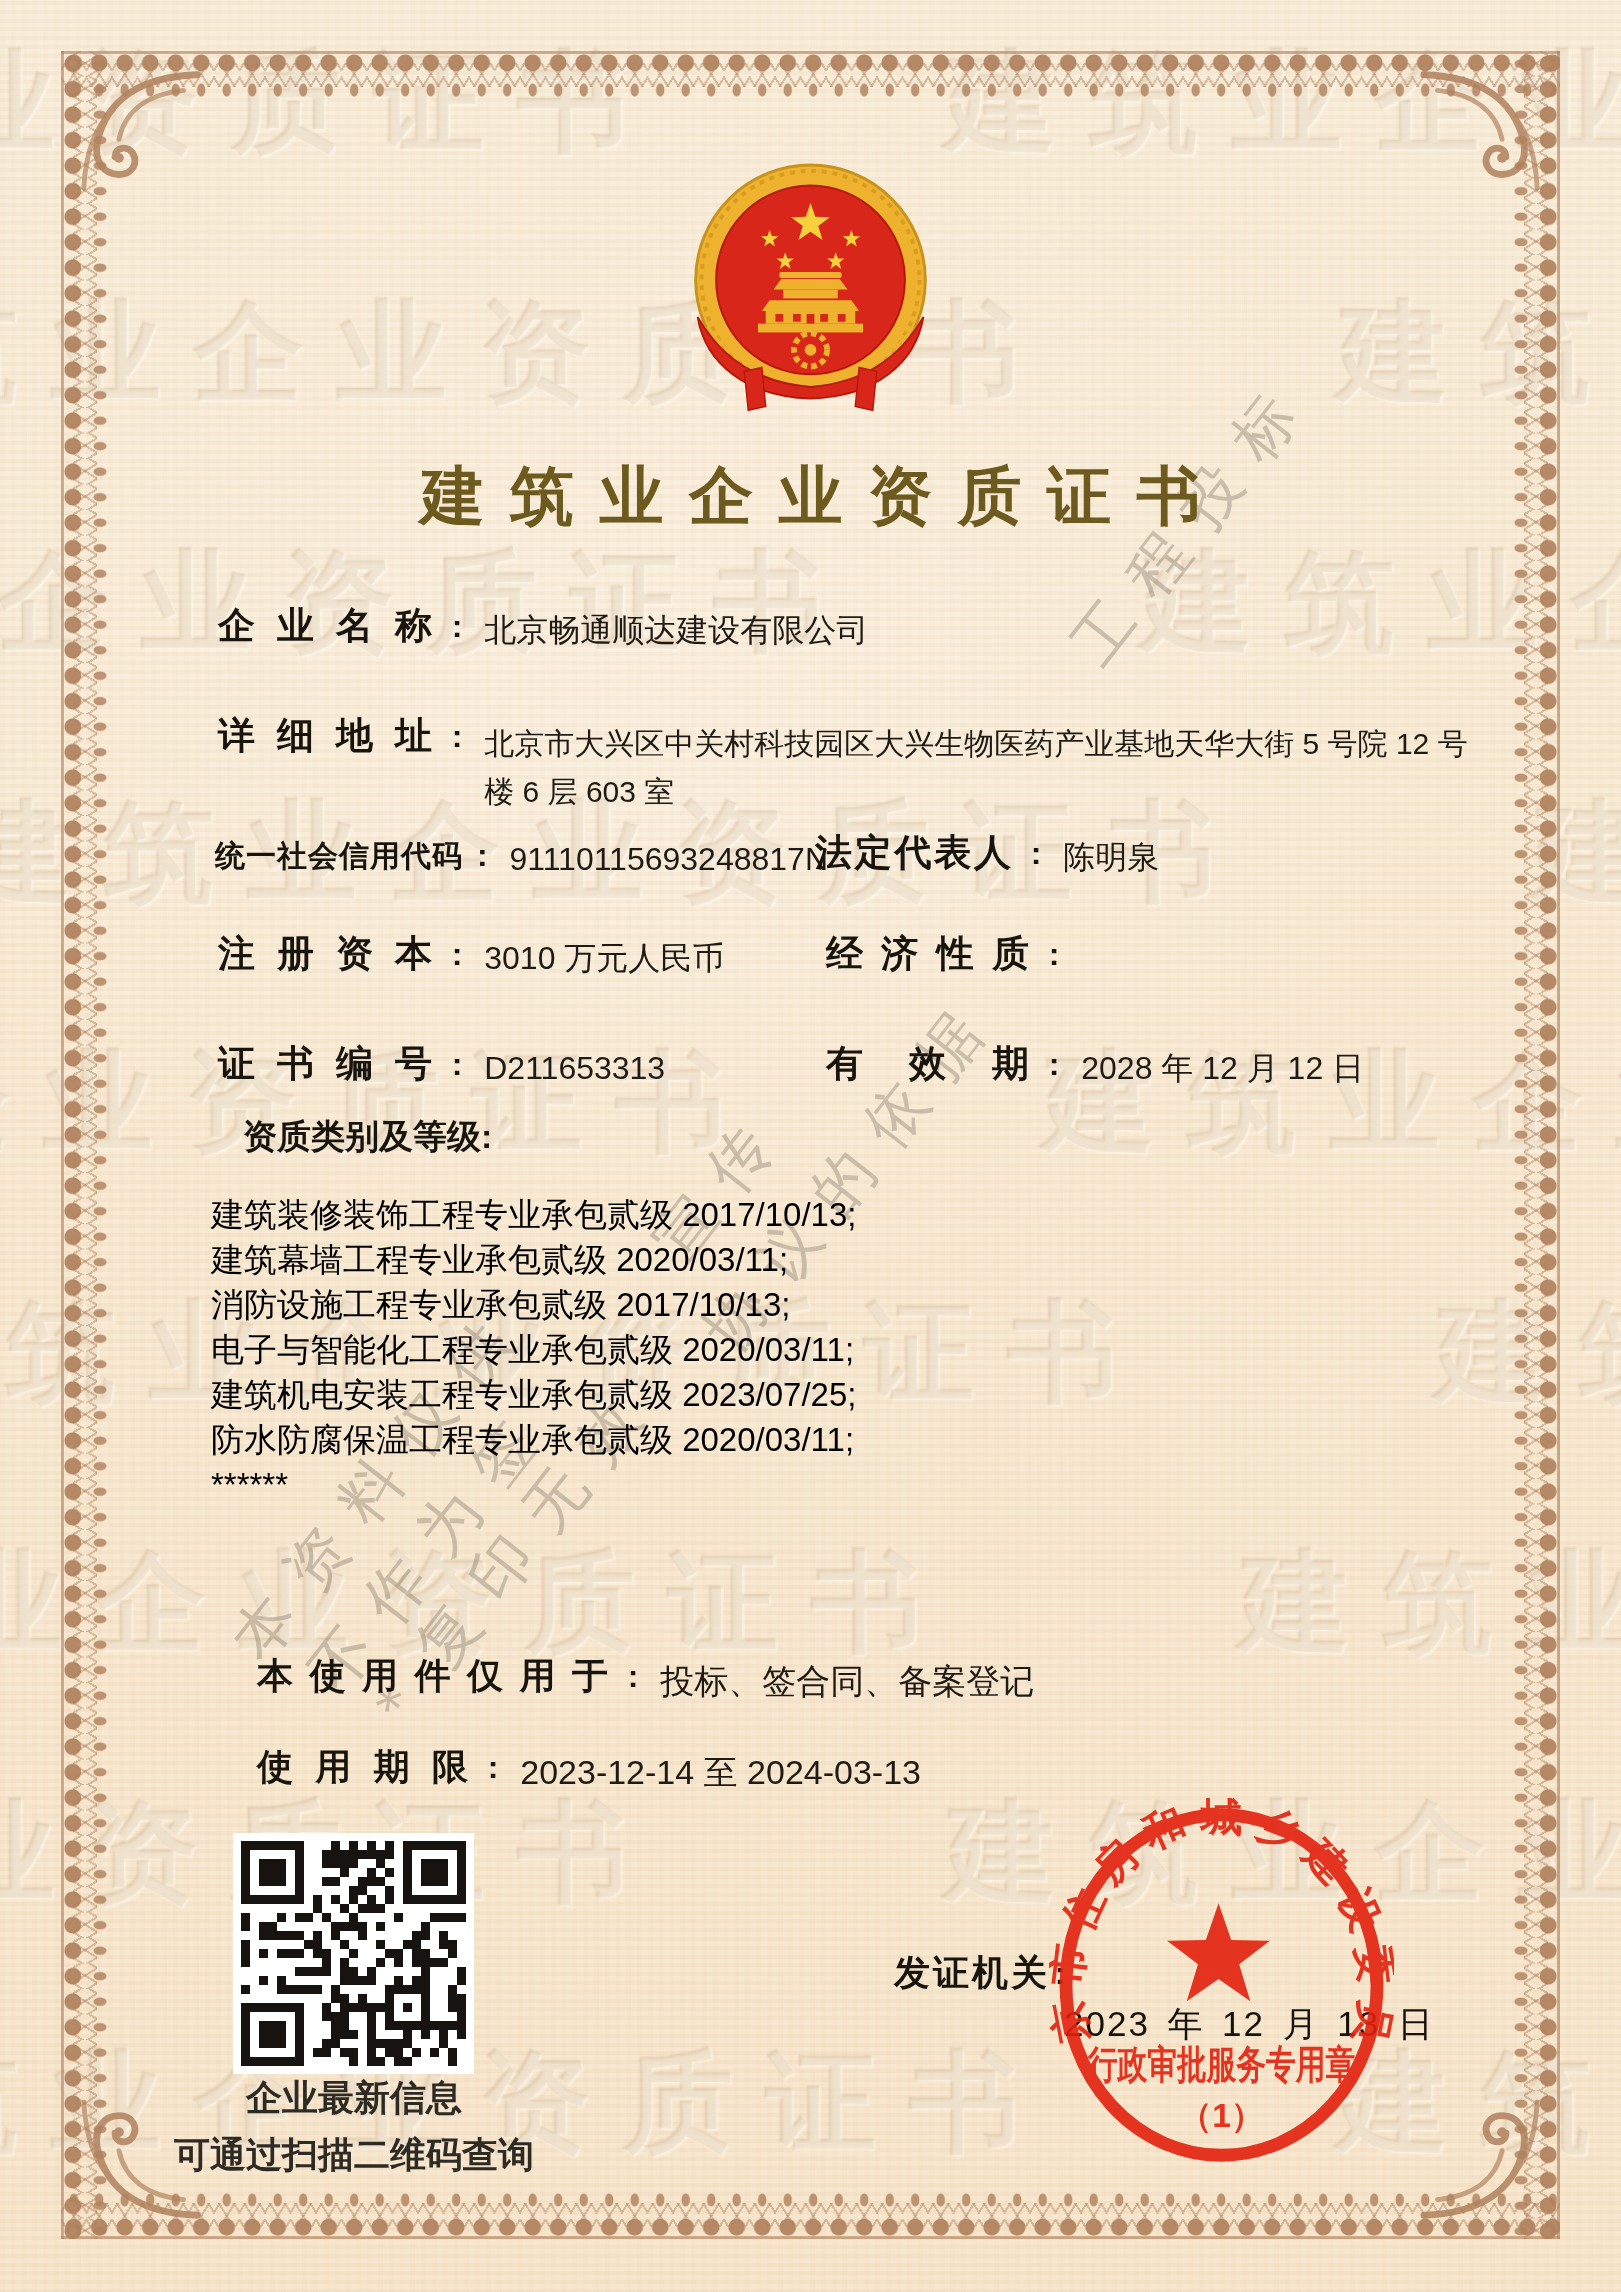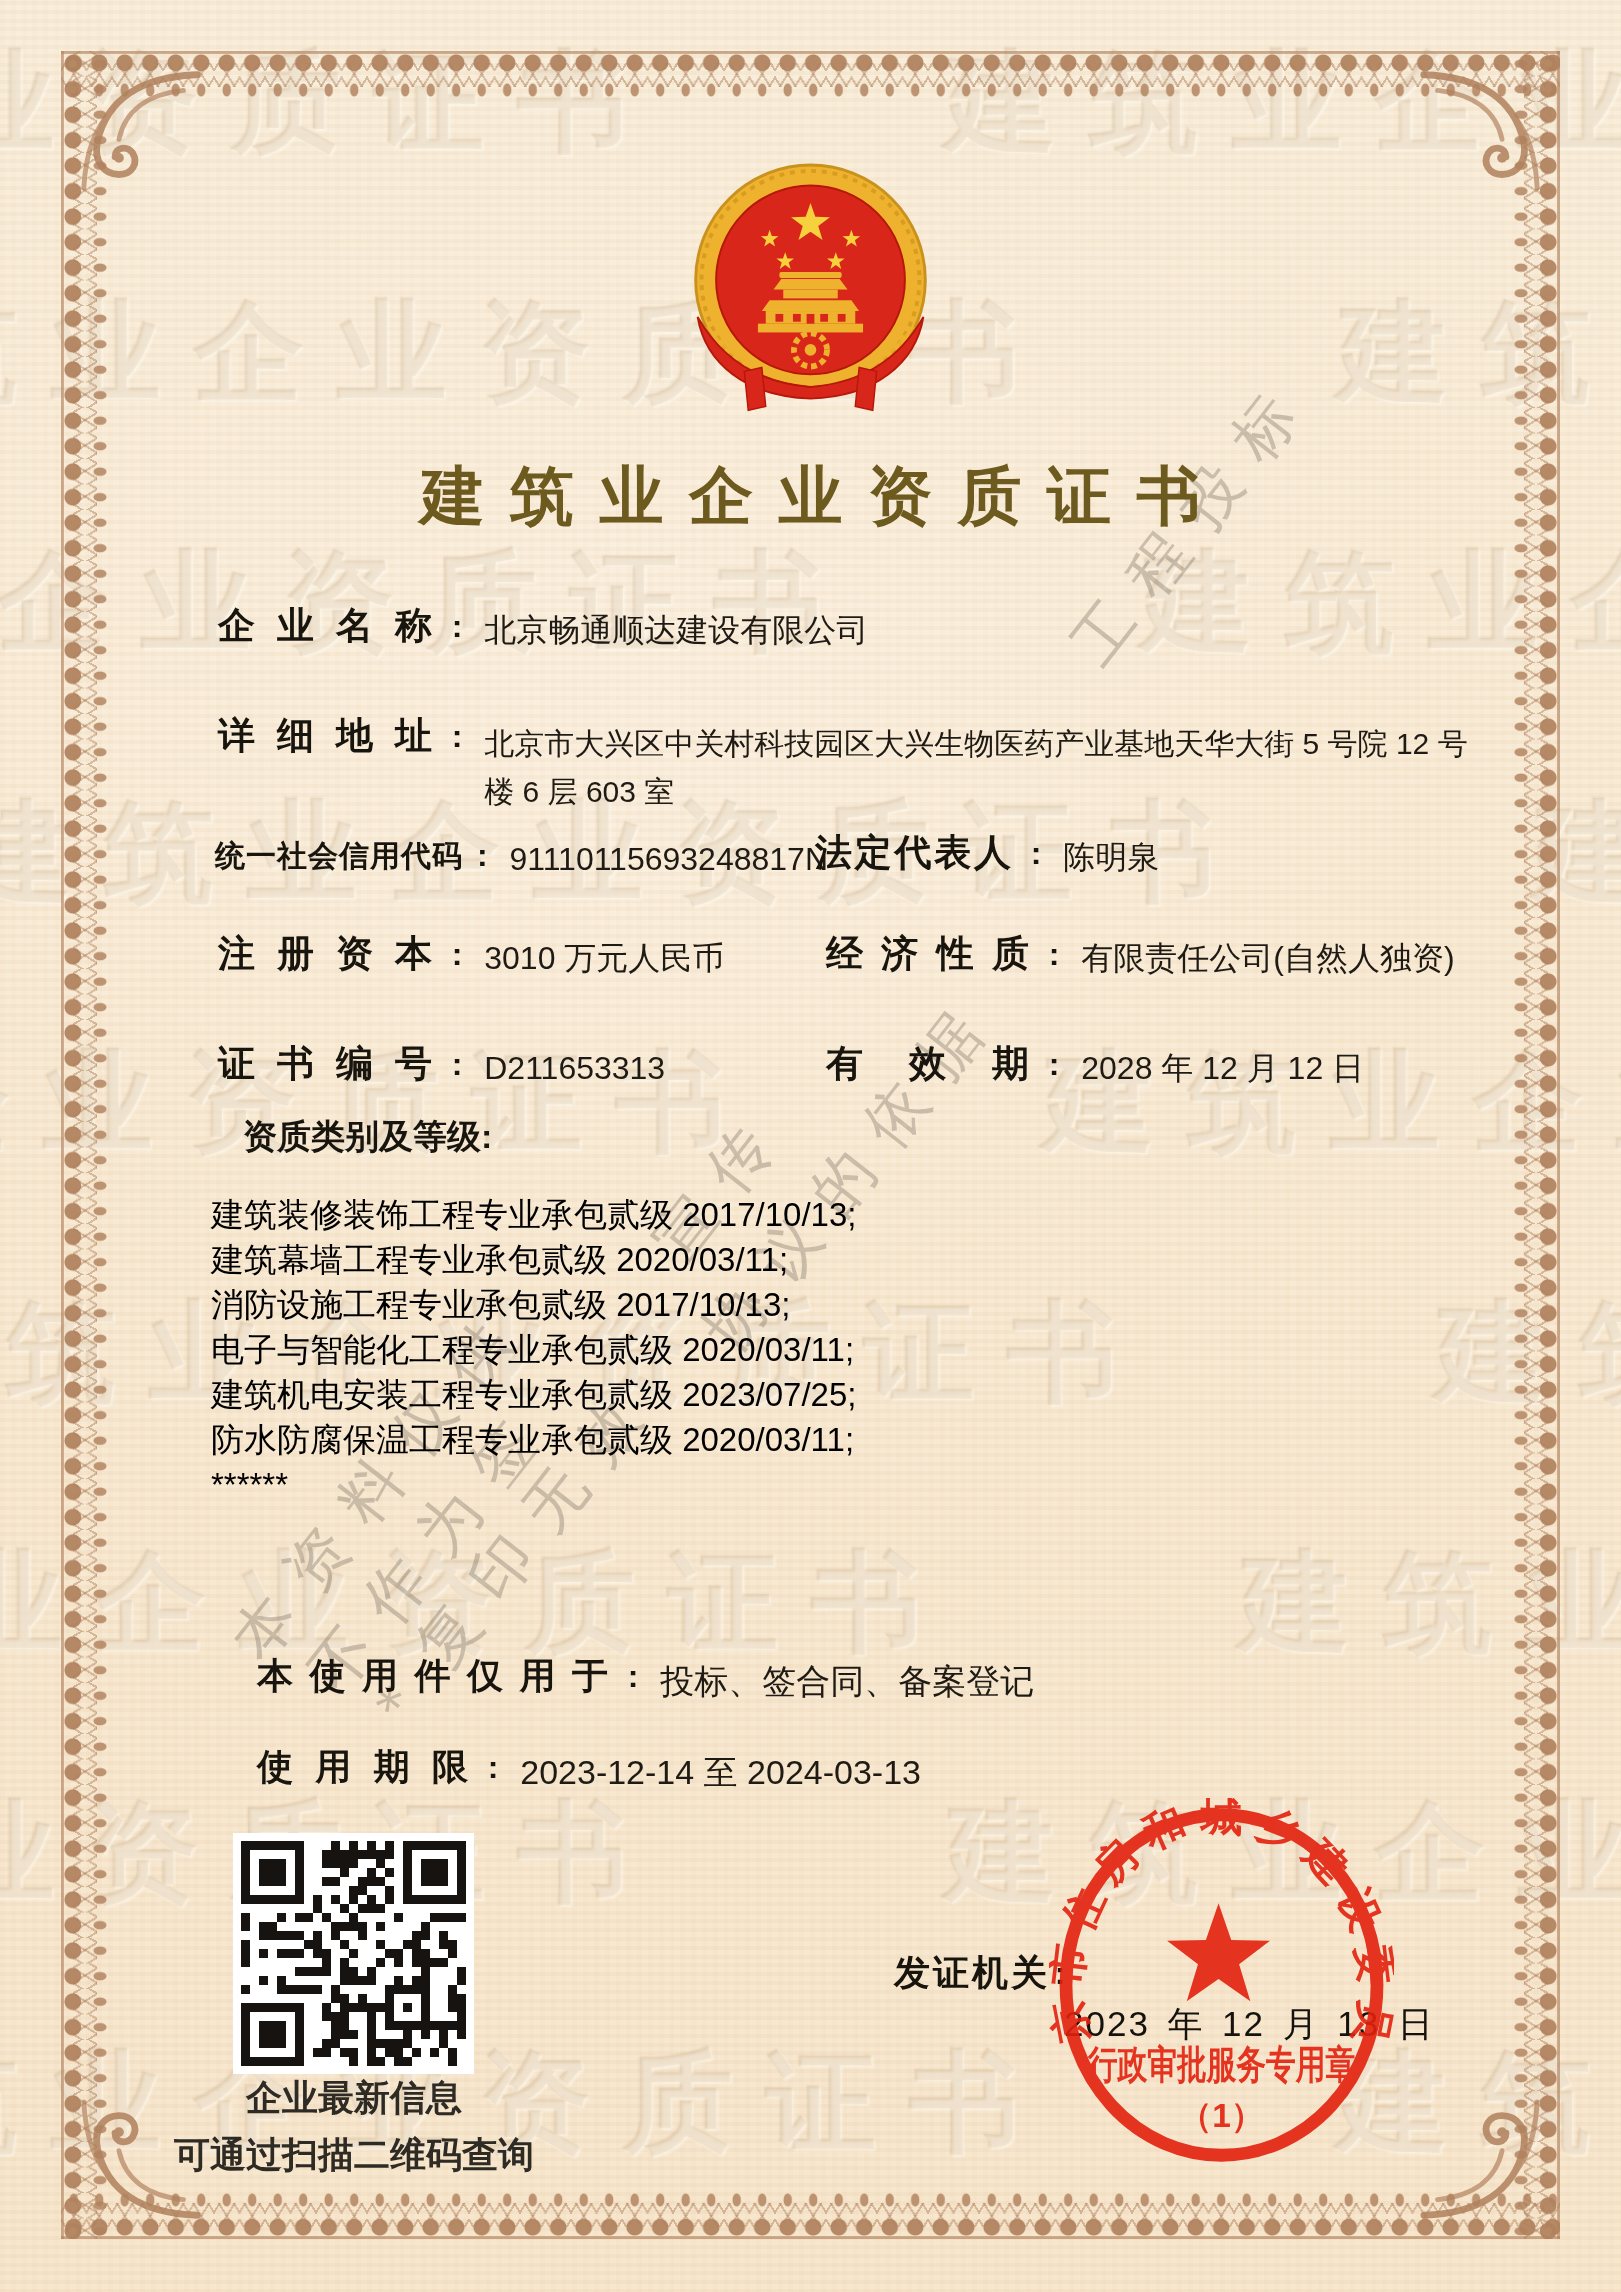--- a/index.html
+++ b/index.html
@@ -233,21 +233,20 @@
   </div>
 
   <div class="fr" style="left:218px;top:932px">
     <span class="lab w218">注册资本</span>
     <span class="colon">:</span>
     <span class="val">3010 万元人民币</span>
   </div>
   <div class="fr" style="left:826px;top:932px">
     <span class="lab w207">经济性质</span>
     <span class="colon">:</span>
-    <span class="val">有限责任公司(自然人独资)</span>
   </div>
 
   <div class="fr" style="left:218px;top:1042px">
     <span class="lab w218">证书编号</span>
     <span class="colon">:</span>
     <span class="val">D211653313</span>
   </div>
   <div class="fr" style="left:826px;top:1042px">
     <span class="lab w207">有效期</span>
     <span class="colon">:</span>

